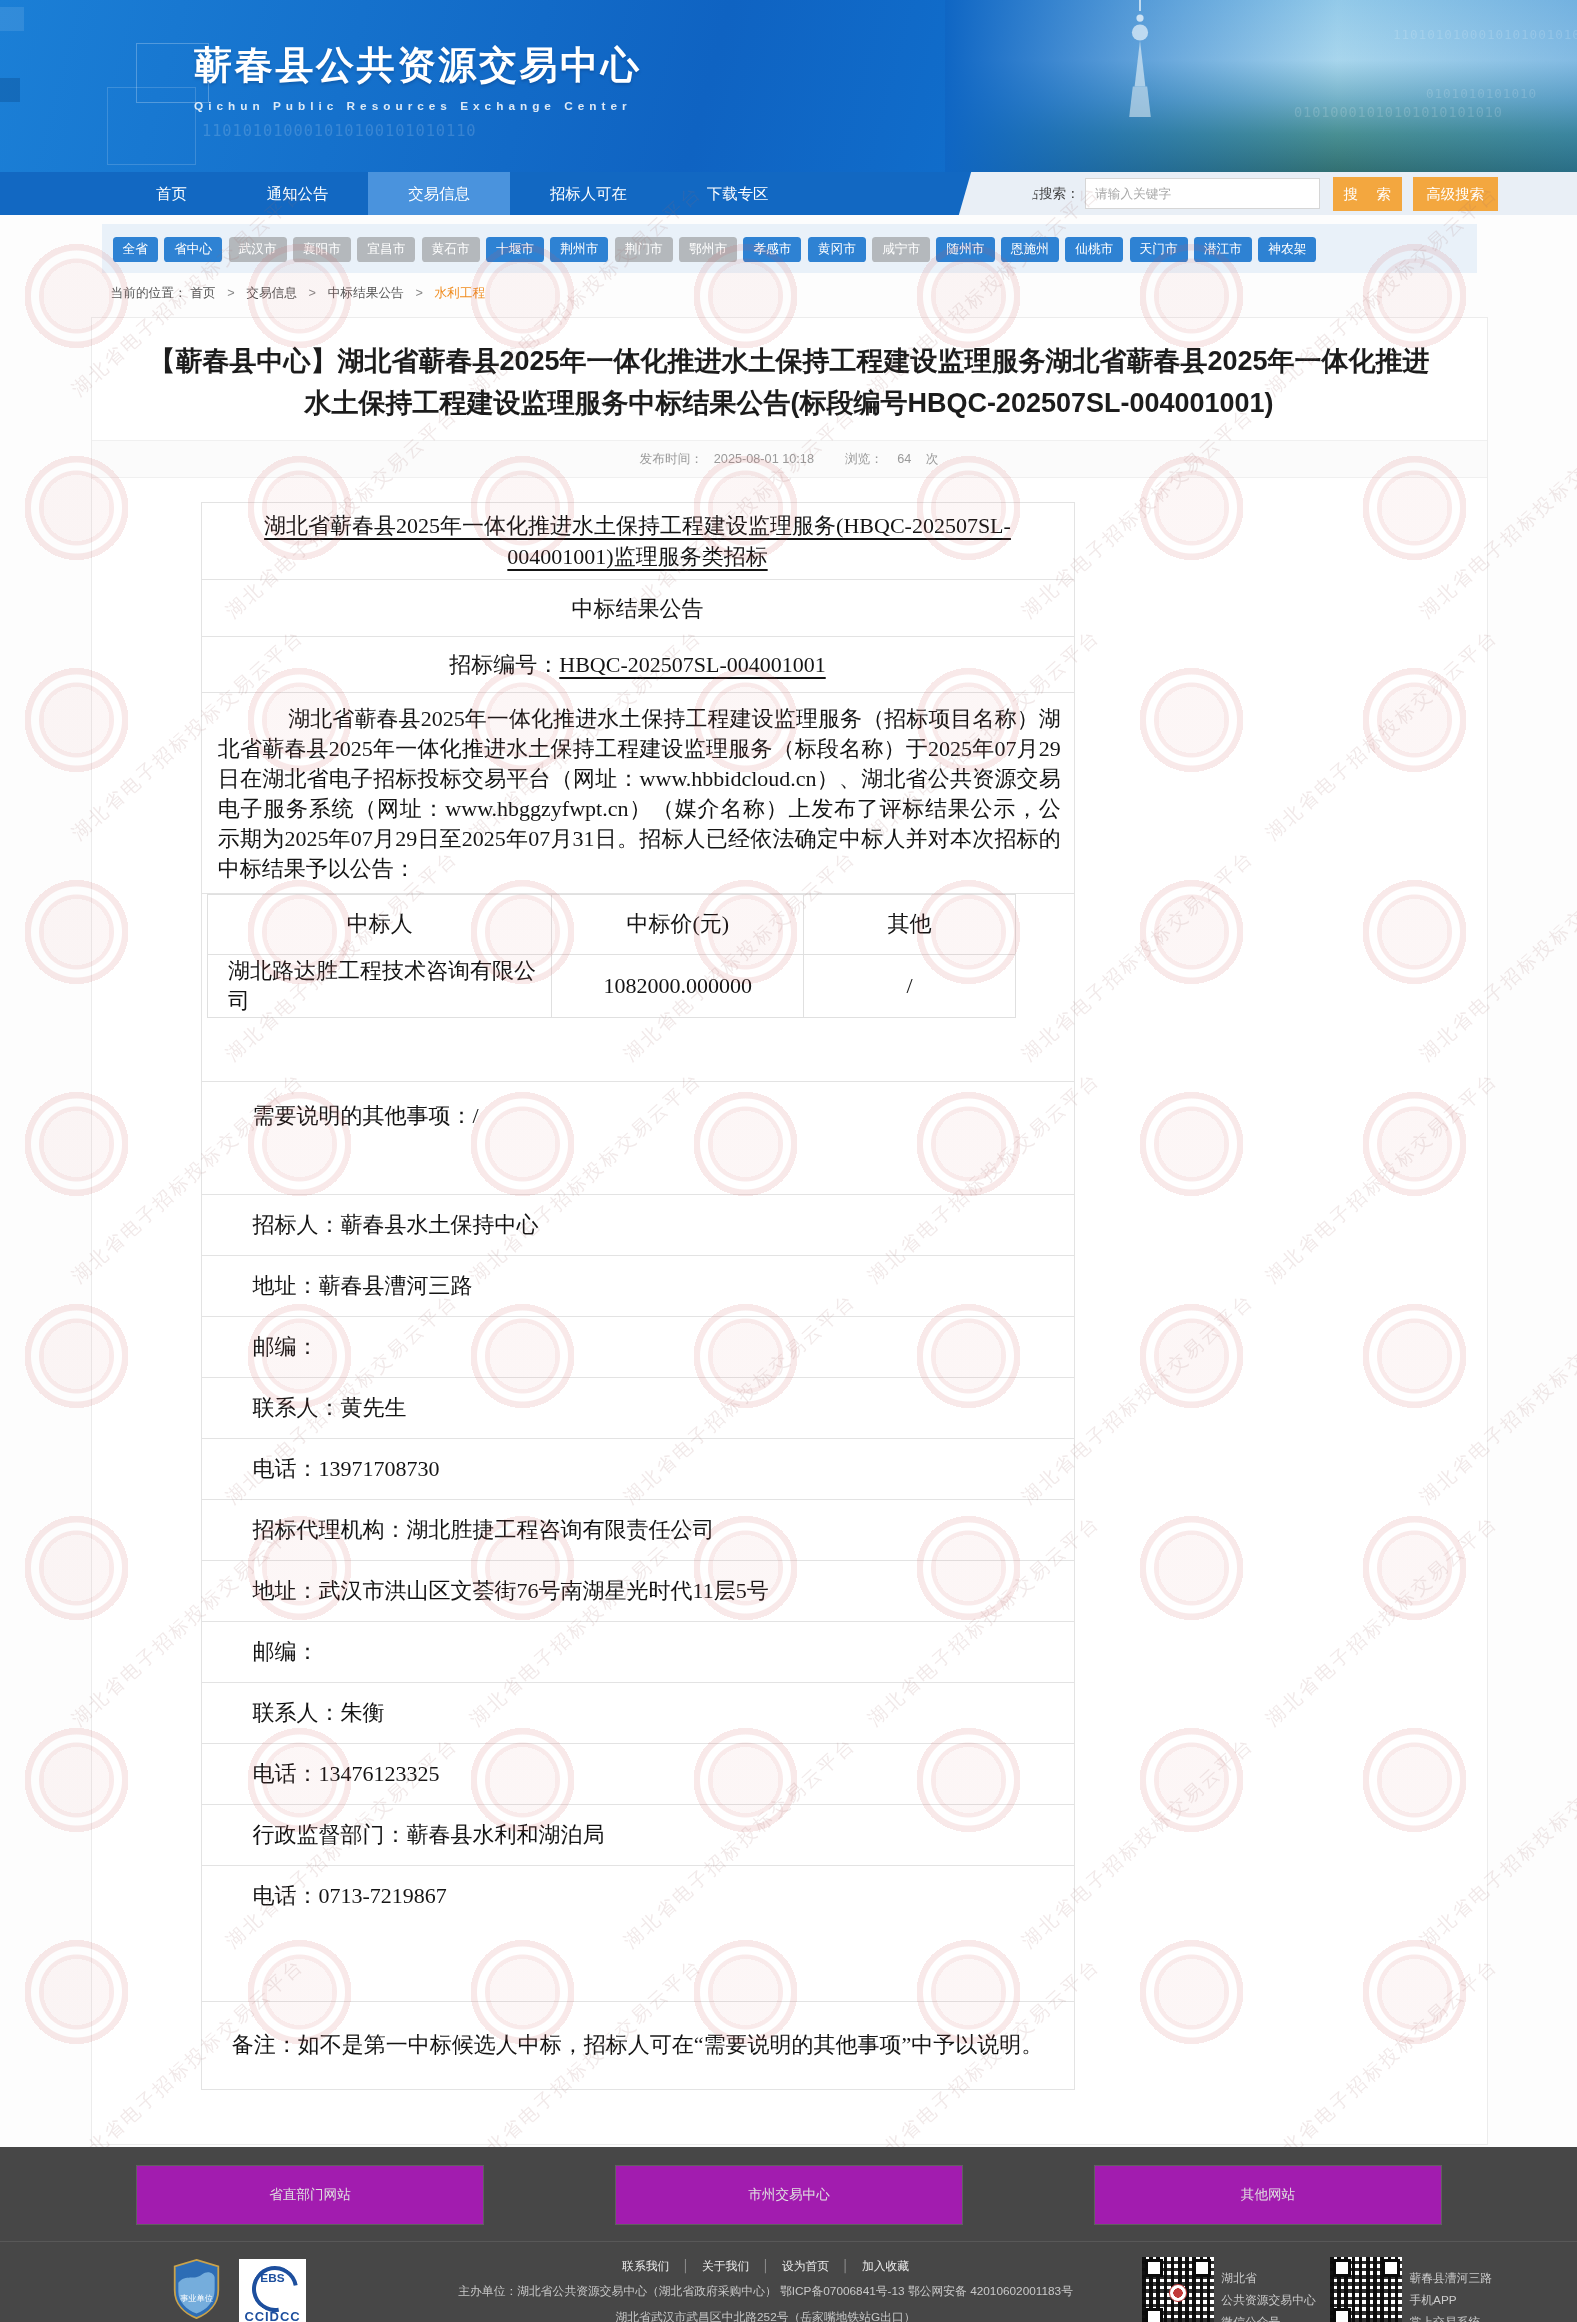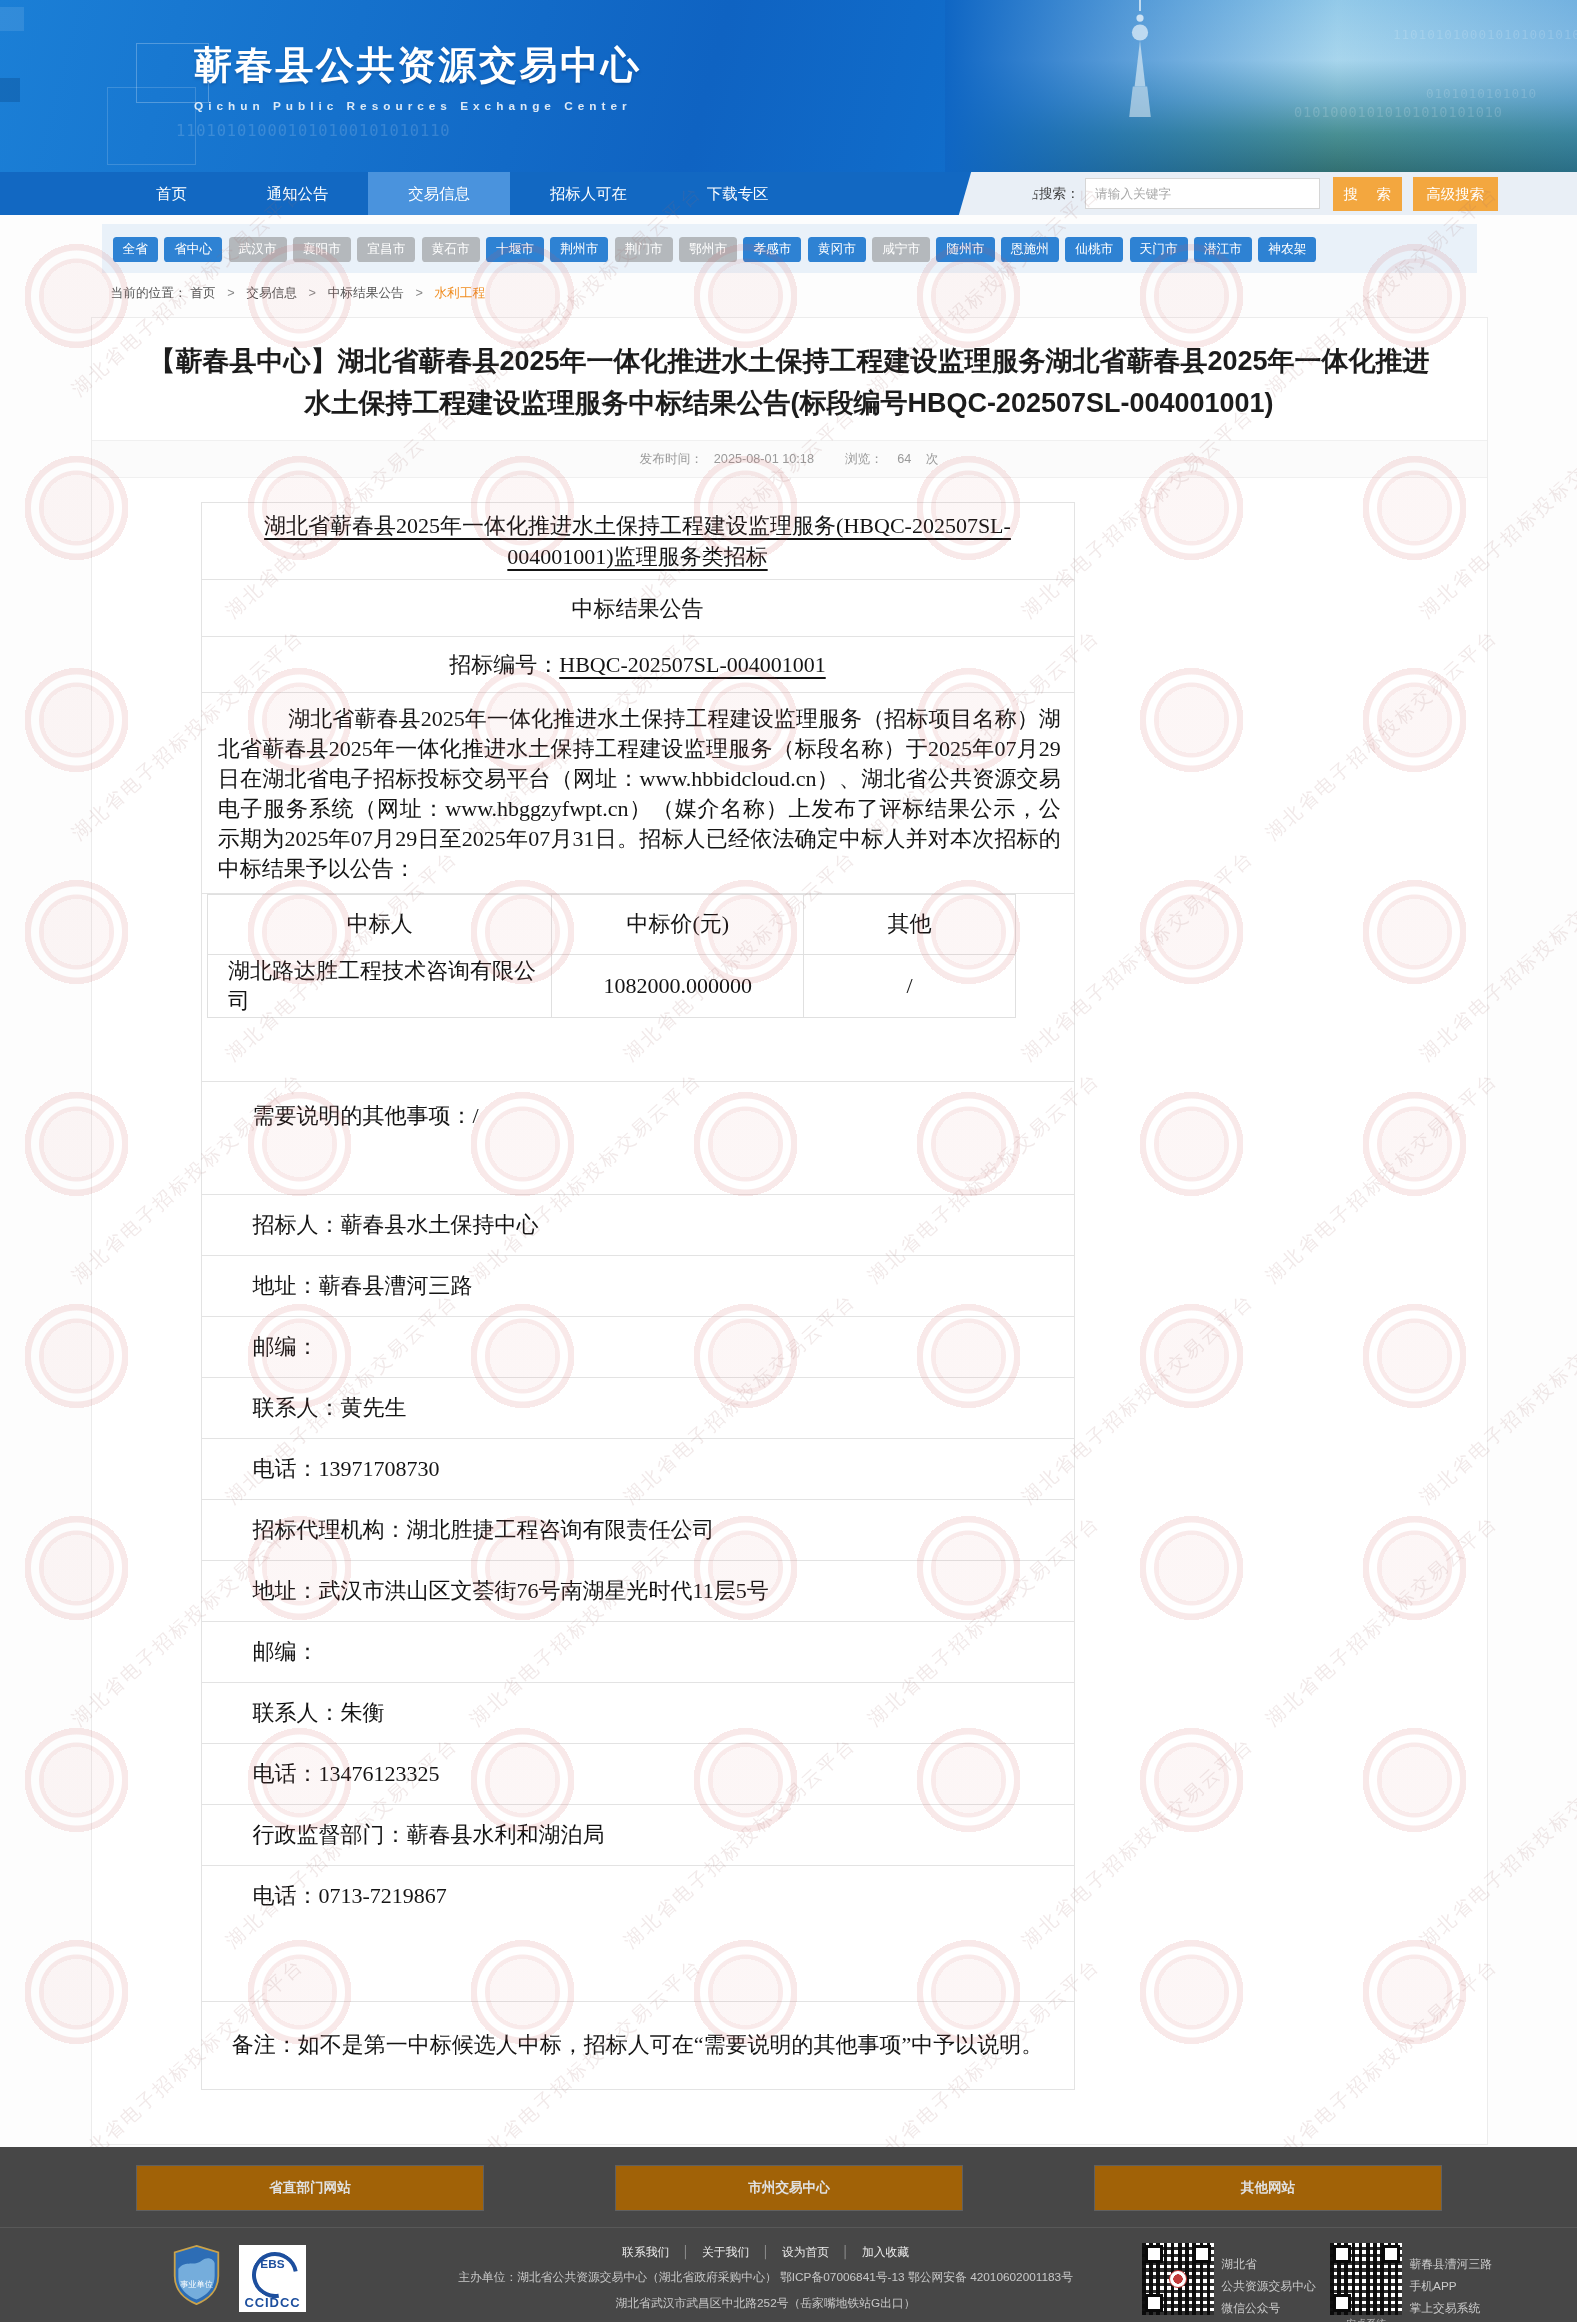--- a/index.html
+++ b/index.html
@@ -77,21 +77,21 @@
   .winner td.cell-left{text-align:left;padding-left:20px;}
   .winner td.cell-center{text-align:center;}
   .doc-note{padding:18px 0 63px 51px;line-height:31px;}
   .doc-info{padding:14.5px 0 14.5px 51px;line-height:31px;}
   .doc-gap{height:75px;}
   .doc-remark{padding:27px 18px 29px;line-height:31px;text-align:center;}
 
   
   .footer{position:absolute;left:0;right:0;bottom:0;height:175px;background:#474747;z-index:60;color:#c7c7c7;}
   .footer-links-row{display:flex;justify-content:space-between;padding:18px 136px 0;}
-  .footer-box{width:348px;height:46px;background:#a16207;border:0.9px solid #606060;color:#e0e0e0;font-size:13.6px;display:flex;align-items:center;justify-content:center;cursor:pointer;box-sizing:border-box;font-weight:bold;}
+  .footer-box{width:348px;height:60px;background:#a21caf;border:0.9px solid #606060;color:#e0e0e0;font-size:13.6px;display:flex;align-items:center;justify-content:center;cursor:pointer;box-sizing:border-box;}
   .footer-divider{margin-top:16.3px;border-top:0.9px solid #585858;}
   .footer-main{display:flex;align-items:flex-start;padding:12.7px 86px 0 172px;}
   .f-logos{display:flex;align-items:flex-start;gap:18px;width:217px;flex:0 0 auto;padding-top:3.6px;}
   .ebs{width:67px;height:67px;background:#fff;position:relative;text-align:center;box-sizing:border-box;}
   .ebs-ring{position:absolute;left:12.7px;top:7.2px;width:38px;height:38px;border:4.5px solid #1d4f9e;border-radius:50%;border-right-color:transparent;transform:rotate(35deg);}
   .ebs-top{position:absolute;left:0;right:0;top:12.7px;font-size:11.8px;font-weight:bold;color:#1d4f9e;}
   .ebs-bottom{position:absolute;left:0;right:0;bottom:1.8px;font-size:13px;font-weight:bold;color:#1d4f9e;letter-spacing:0.9px;}
   .f-center{flex:1;text-align:center;font-size:11.8px;line-height:23.5px;}
   .f-links{color:#eee;}
   .f-links .lnk{cursor:pointer;margin:0 12.7px;}
@@ -126,21 +126,21 @@
       <path d="M12 96 L8 130 H32 L28 96 Z" fill="#cfe2ef" opacity="0.8"></path>
     </svg>
     <div class="deco-square" style="left:0;top:7.2px;width:23.5px;height:23.5px;"></div>
     <div class="deco-square" style="left:0;top:78px;width:20px;height:23.5px;background:rgba(0,40,90,.22);"></div>
     <div class="deco-outline" style="left:136px;top:43px;width:71px;height:58px;"></div>
     <div class="deco-outline" style="left:107px;top:87px;width:87px;height:76px;border-color:rgba(255,255,255,0.16);"></div>
     <div class="site-logo">
       <div class="site-title">蕲春县公共资源交易中心</div>
       <div class="site-sub">Qichun Public Resources Exchange Center</div>
     </div>
-    <span class="binary" style="left:176px;top:122px;">110101010001010100101010110</span>
+    <span class="binary" style="left:202px;top:122px;">110101010001010100101010110</span>
     <span class="binary" style="left:1393px;top:27px;font-size:12.7px;">110101010001010100101010</span>
     <span class="binary" style="left:1426px;top:86px;font-size:12.7px;">0101010101010</span>
     <span class="binary" style="left:1294px;top:104px;font-size:13.6px;">01010001010101010101010</span>
   </div>
 
   <div class="nav">
     <div class="nav-items" id="nav-items">
         <div class="nav-item">首页</div>
         <div class="nav-item">通知公告</div>
         <div class="nav-item active">交易信息</div>

